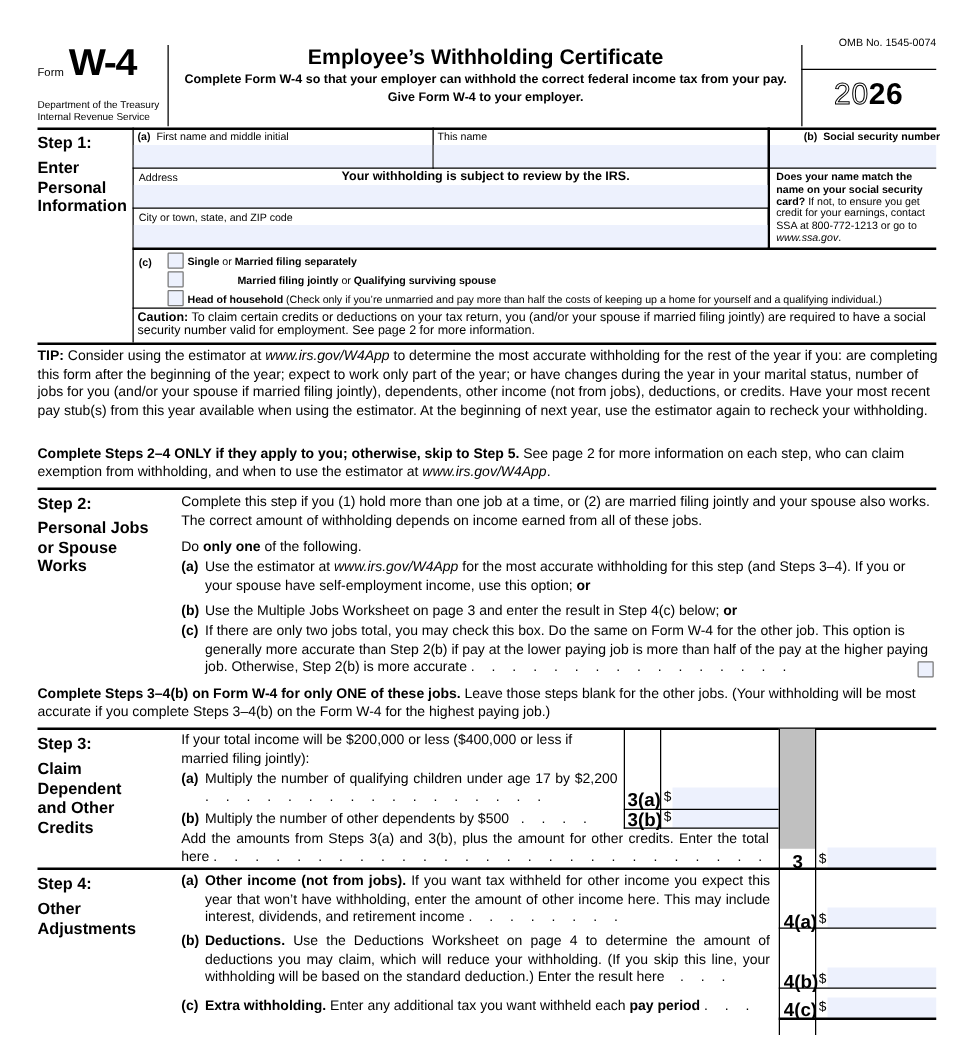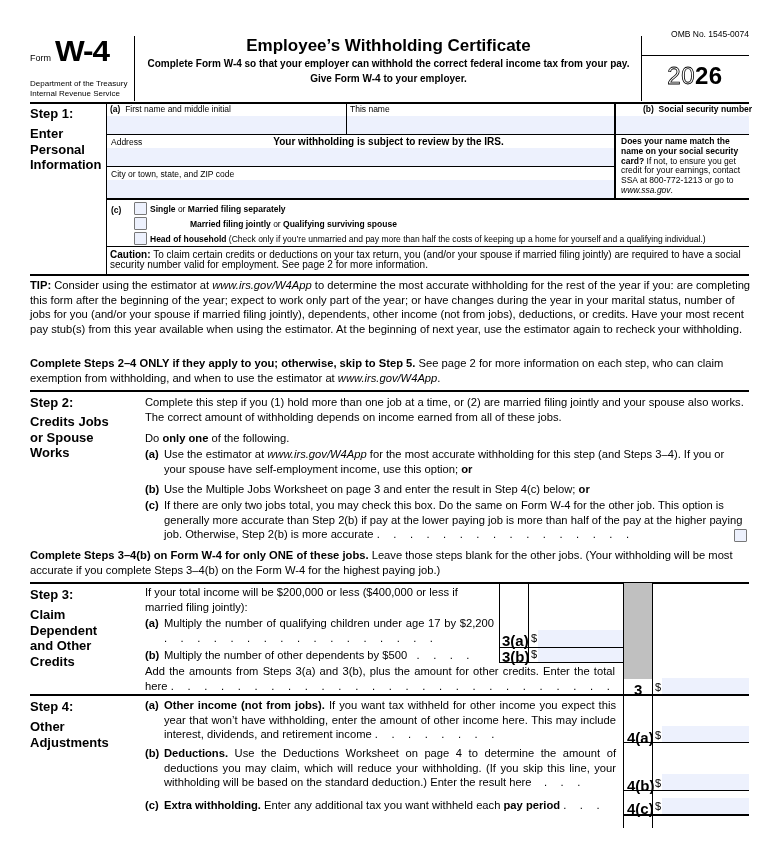--- a/index.html
+++ b/index.html
@@ -103,21 +103,21 @@
 <div class="abs caution"><b>Caution:</b><span> To claim certain credits or deductions on your tax return, you (and/or your spouse if married filing jointly) are required to have a social security number valid for employment. See page 2 for more information.</span></div>
 <div class="hline" style="left:30px; top:274px; width:719px; height:1.5px;"></div>
 
 <div class="abs para" style="left:30px; top:278px; width:722px;"><b>TIP:</b><span> Consider using the estimator at </span><span class="i">www.irs.gov/W4App</span><span> to determine the most accurate withholding for the rest of the year if you: are completing this form after the beginning of the year; expect to work only part of the year; or have changes during the year in your marital status, number of jobs for you (and/or your spouse if married filing jointly), dependents, other income (not from jobs), deductions, or credits. Have your most recent pay stub(s) from this year available when using the estimator. At the beginning of next year, use the estimator again to recheck your withholding.</span></div>
 
 <div class="abs para" style="left:30px; top:356px; width:722px;"><b>Complete Steps 2–4 ONLY if they apply to you; otherwise, skip to Step 5.</b><span> See page 2 for more information on each step, who can claim exemption from withholding, and when to use the estimator at </span><span class="i">www.irs.gov/W4App</span><span>.</span></div>
 <div class="hline" style="left:30px; top:390px; width:719px; height:1.5px;"></div>
 
 <div class="abs step-title" style="left:30px; top:395px;">Step 2:</div>
 <div class="abs step-name" style="left:30px; top:414px;">
-  <div>Credits Jobs</div>
+  <div>Personal Jobs</div>
   <div>or Spouse</div>
   <div>Works</div>
 </div>
 <div class="abs para" style="left:145px; top:395px; width:604px;">Complete this step if you (1) hold more than one job at a time, or (2) are married filing jointly and your spouse also works. The correct amount of withholding depends on income earned from all of these jobs.</div>
 <div class="abs para" style="left:145px; top:431px;"><span>Do </span><b>only one</b><span> of the following.</span></div>
 
 <div class="abs para b" style="left:145px; top:447px;">(a)</div>
 <div class="abs para" style="left:164px; top:447px; width:585px;"><span>Use the estimator at </span><span class="i">www.irs.gov/W4App</span><span> for the most accurate withholding for this step (and Steps 3–4). If you or your spouse have self-employment income, use this option; </span><b>or</b></div>
 
 <div class="abs para b" style="left:145px; top:482px;">(b)</div>

